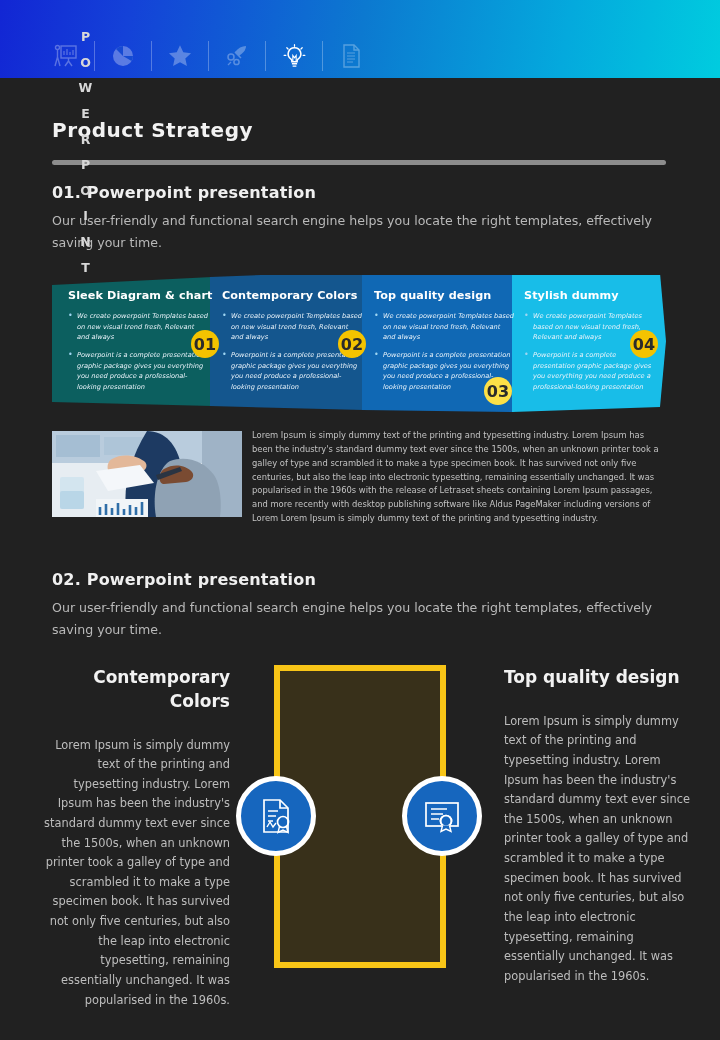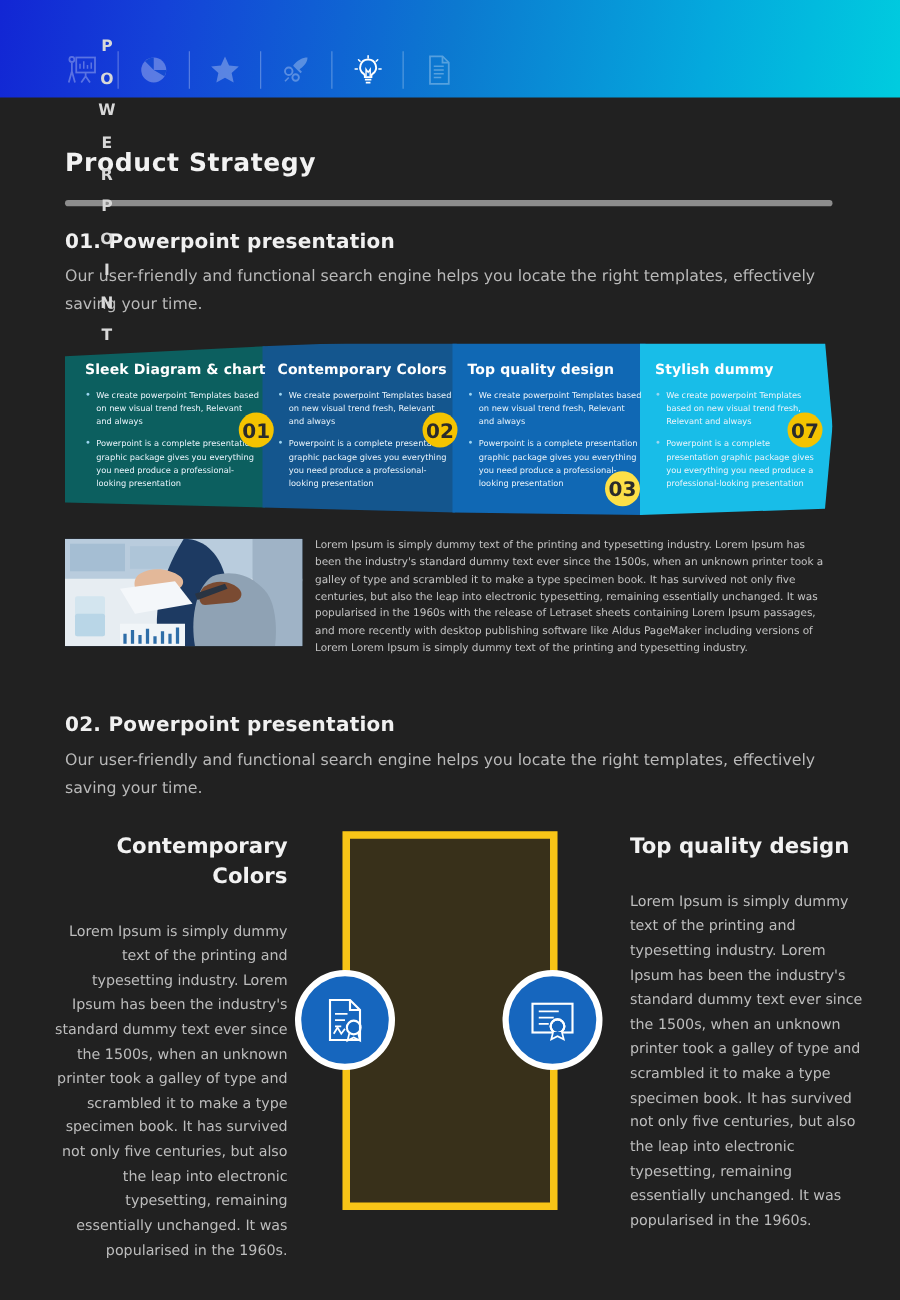--- a/index.html
+++ b/index.html
@@ -75,20 +75,21 @@
   .panel-title {
     font-size: 11.2px; font-weight: bold; letter-spacing: .1px;
     margin-bottom: 9px; white-space: nowrap;
   }
   .panel-list { list-style: none; }
   .panel-list li {
     position: relative;
     font-size: 6.6px; line-height: 1.62;
     padding-left: 9px; margin-bottom: 7px;
     color: #eaf4fb;
+    font-style: italic;
   }
   .panel-list li::before {
     content: "•"; position: absolute; left: 0; top: -1px;
     font-size: 8px; color: #9fd6f2;
   }
   .badge {
     position: absolute; top: 55px;
     width: 28px; height: 28px; border-radius: 50%;
     background: #f4c300; color: #2b2b2b;
     font-size: 16px; font-weight: bold;
@@ -251,21 +252,21 @@
   </div>
   <div class="badge" style="left: 432px; background: #fde047; margin-top: 47px;">03</div>
 
   <div class="panel-txt" style="left:472px; width:130px;">
     <div class="panel-title">Stylish dummy</div>
     <ul class="panel-list">
       <li>We create powerpoint Templates based on new visual trend fresh, Relevant and always</li>
       <li>Powerpoint is a complete presentation graphic package gives you everything you need produce a professional-looking presentation</li>
     </ul>
   </div>
-  <div class="badge" style="left: 578px; background: rgb(244, 195, 0);">07</div>
+  <div class="badge" style="left: 578px; background: rgb(244, 195, 0);">04</div>
 </div>
 
 <div class="photo">
   <svg width="190" height="86" viewBox="0 0 190 86">
     <rect width="190" height="86" fill="#cfdbe6"></rect>
     <rect x="0" y="0" width="190" height="34" fill="#b9ccdd"></rect>
     <rect x="4" y="4" width="44" height="22" fill="#9db8cf" opacity=".7"></rect>
     <rect x="52" y="6" width="40" height="18" fill="#a7c0d6" opacity=".6"></rect>
     <rect x="0" y="32" width="190" height="54" fill="#e7edf2"></rect>
     <path d="M150 0h40v86h-40z" fill="#9fb3c6"></path>

